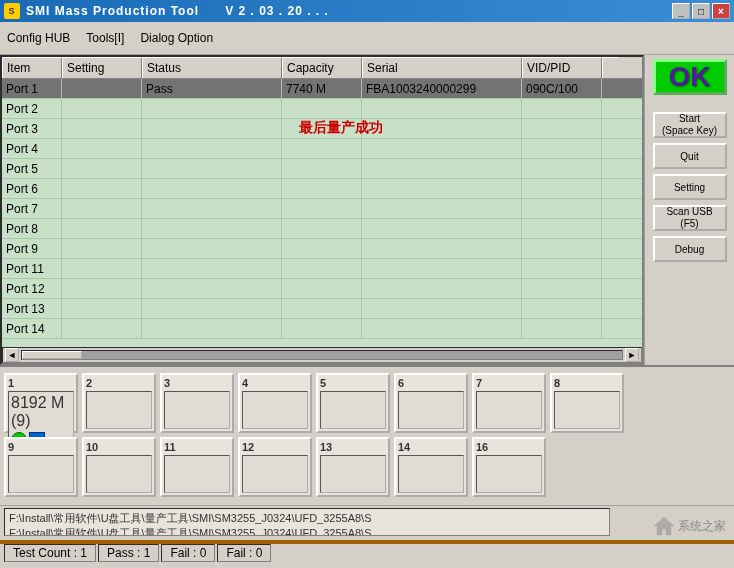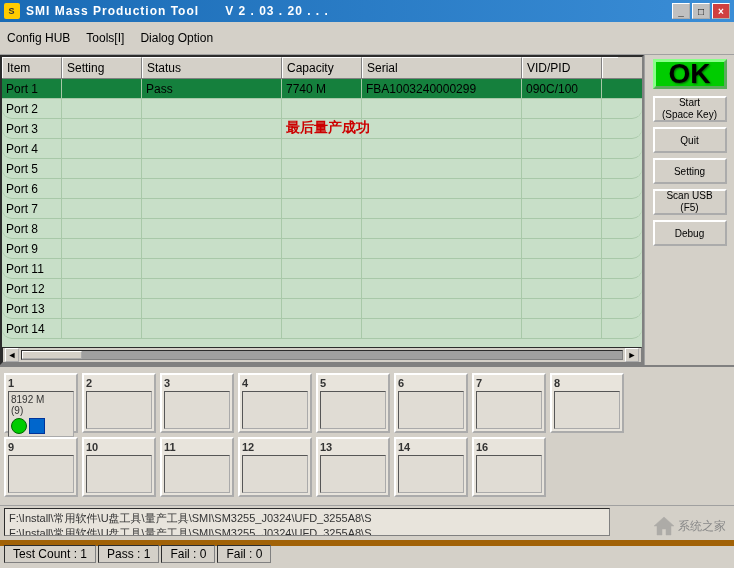--- a/index.html
+++ b/index.html
@@ -86,69 +86,68 @@
       border-left: 1px outset #fff;
     }
 
     .table-row {
       display: grid;
       grid-template-columns: 60px 80px 140px 80px 160px 80px;
       height: 20px;
       border-bottom: 1px solid #a8c8a8;
     }
     .table-row.selected {
-      background: #15803d;
+      background: #737373;
     }
     .table-row:not(.selected) {
       background: #c8dfc8;
-      border-radius: 10px;
     }
     .td {
       padding: 1px 4px;
       font-size: 12px;
       display: flex; align-items: center;
       border-right: 1px solid #a8c8a8;
       overflow: hidden;
       white-space: nowrap;
     }
 
     
     .success-text {
       color: #cc0000;
       font-size: 14px;
       position: absolute;
       top: 40px;
-      left: 284px;
+      left: 297px;
       font-weight: bold;
     }
 
     
     .right-panel {
       width: 90px;
       background: #d4d0c8;
       display: flex;
       flex-direction: column;
       align-items: center;
       padding: 4px;
       gap: 5px;
       border-left: 1px solid #a0a0a0;
     }
 
     .ok-button {
       width: 74px;
-      height: 30px;
+      height: 36px;
       background: #00cc00;
       border: 3px outset #88ff88;
       font-size: 28px;
       font-weight: bold;
-      color: #000000;
+      color: #4c1d95;
       cursor: pointer;
       display: flex; align-items: center; justify-content: center;
       text-shadow: 1px 1px 2px #006600;
-      margin-bottom: 2px;
+      margin-bottom: 12px;
     }
 
     .side-btn {
       width: 74px;
       height: 26px;
       background: #d4d0c8;
       border: 2px outset #fff;
       font-size: 10px;
       cursor: pointer;
       display: flex; align-items: center; justify-content: center;
@@ -223,21 +222,21 @@
 
     
     .port-1-content {
       display: flex;
       flex-direction: column;
       align-items: flex-start;
       padding: 2px;
       width: 100%;
     }
     .port-1-text {
-      font-size: 10px;
+      font-size: 16px;
       color: #333;
     }
     .port-1-indicators {
       display: flex;
       gap: 2px;
       margin-top: 2px;
     }
     .indicator-green {
       width: 16px; height: 16px;
       background: #00cc00;
@@ -260,21 +259,21 @@
     }
     .log-line {
       white-space: nowrap;
       overflow: hidden;
       text-overflow: ellipsis;
     }
 
     
     .status-bar {
       background: #d4d0c8;
-      border-top: 6px solid #a16207;
+      border-top: 4px solid #a16207;
       display: flex;
       align-items: center;
       height: 22px;
       padding: 0 4px;
       gap: 0;
     }
     .status-item {
       border: 1px inset #808080;
       padding: 1px 8px;
       font-size: 12px;

